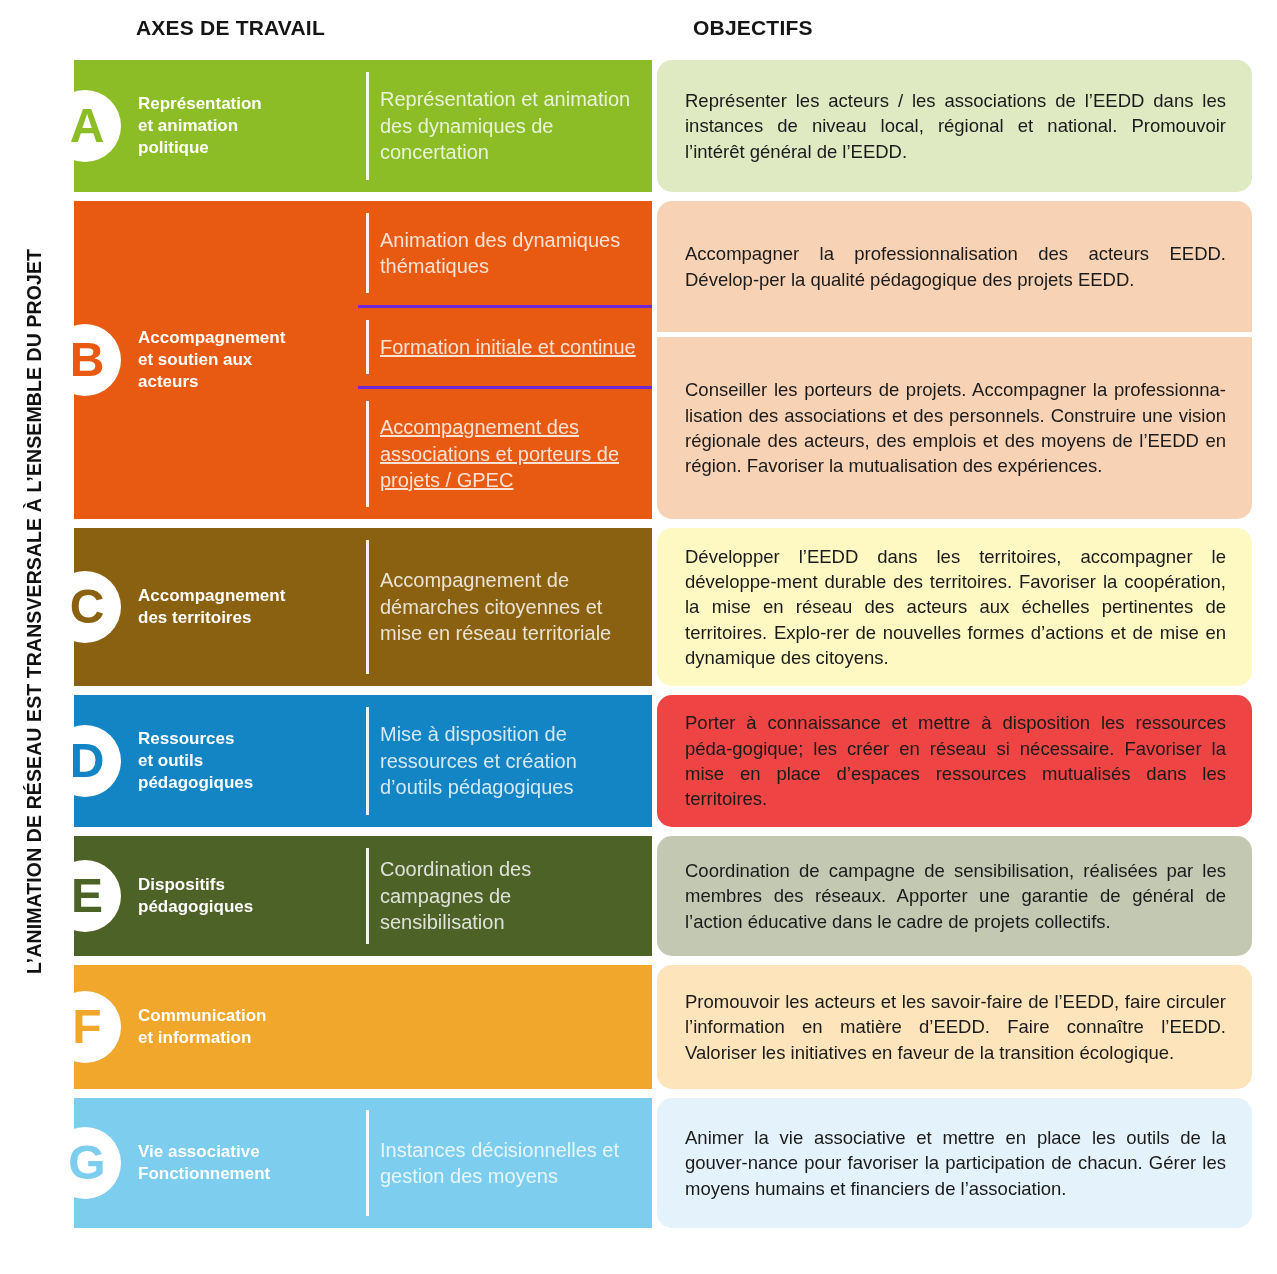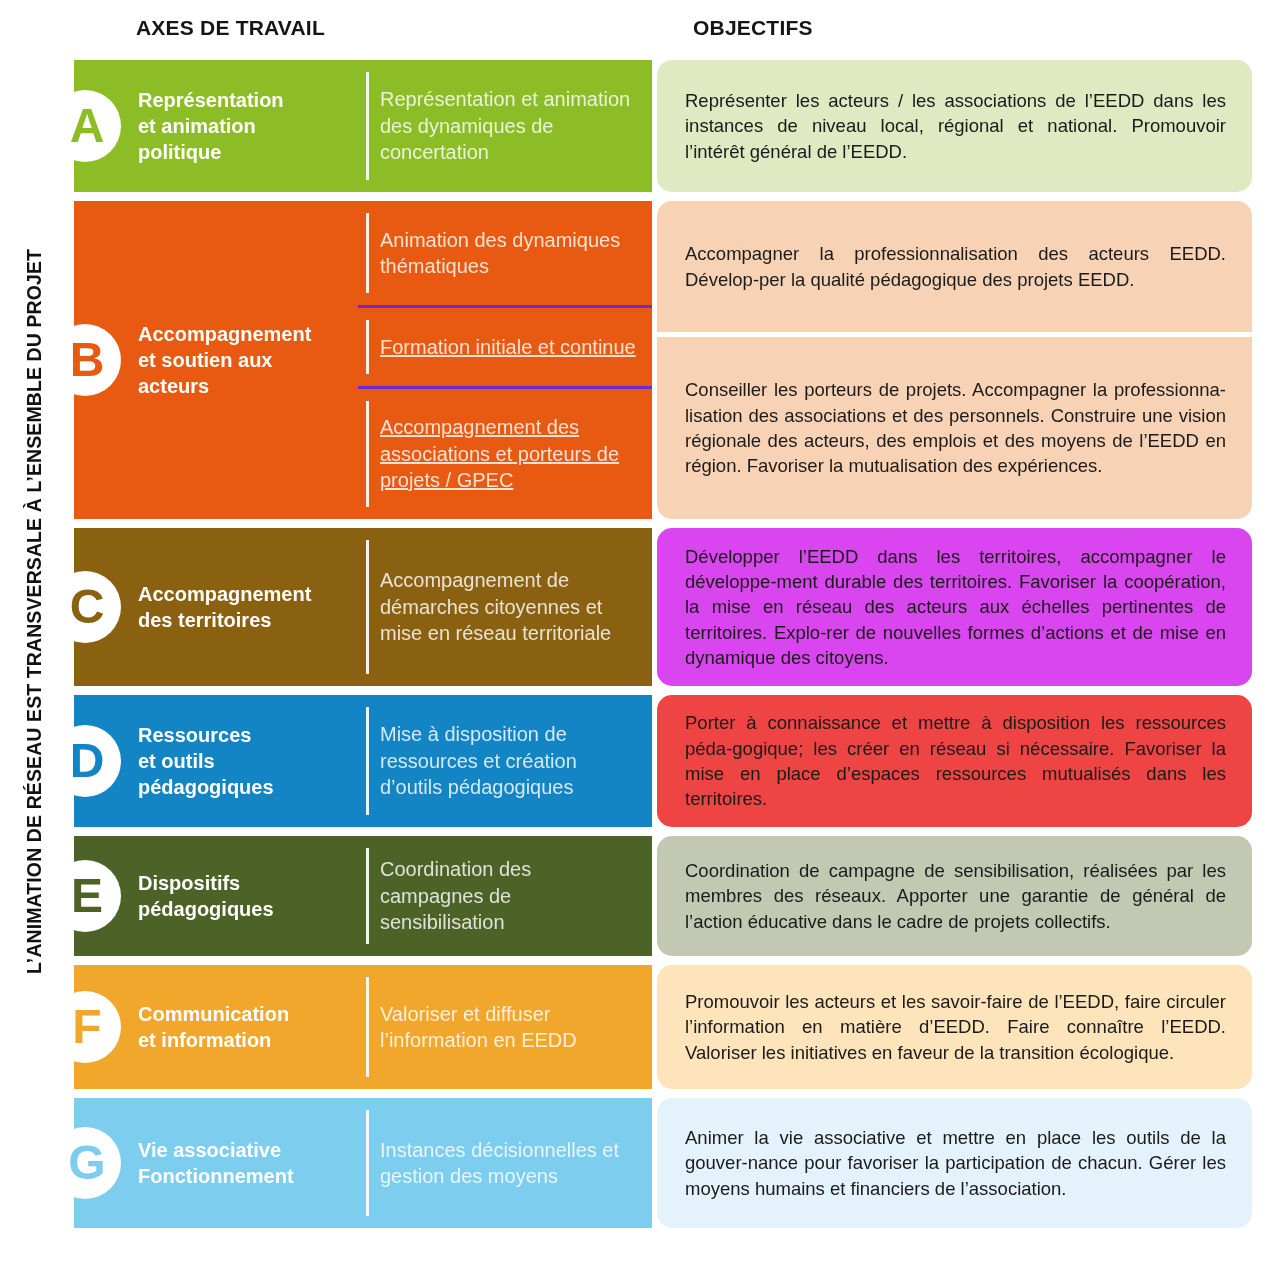--- a/index.html
+++ b/index.html
@@ -98,21 +98,21 @@
     z-index: 3;
     padding-left: 4px;
   }
 
   .axis-title {
     flex: 0 0 284px;
     width: 284px;
     display: flex;
     align-items: center;
     padding: 6px 14px 6px 64px;
-    font-size: 20px;
+    font-size: 17px;
     font-weight: bold;
     line-height: 1.30;
     color: #ffffff;
     position: relative;
     z-index: 2;
   }
 
   .axis-subs {
     flex: 1 1 auto;
     display: flex;
@@ -213,21 +213,21 @@
         </div>
       </div>
       <div class="row r-c" style="height: 158px;">
         <div class="axis-block" style="background: rgb(138, 97, 16);">
           <div class="letter-badge" style="color: rgb(138, 97, 16);">C</div>
           <div class="axis-title">Accompagnement<br>des territoires</div>
           <div class="axis-subs">
             <div class="sub-cell">Accompagnement de démarches citoyennes et mise en réseau territoriale</div>
           </div>
         </div>
-        <div class="obj-block" style="background: #d946ef;">
+        <div class="obj-block" style="background: #fef9c3;">
           <div class="obj-cell">Développer l’EEDD dans les territoires, accompagner le développe-ment durable des territoires. Favoriser la coopération, la mise en réseau des acteurs aux échelles pertinentes de territoires. Explo-rer de nouvelles formes d’actions et de mise en dynamique des citoyens.</div>
         </div>
       </div>
       <div class="row r-d" style="height: 132px;">
         <div class="axis-block" style="background: rgb(19, 132, 196);">
           <div class="letter-badge" style="color: rgb(19, 132, 196);">D</div>
           <div class="axis-title">Ressources<br>et outils<br>pédagogiques</div>
           <div class="axis-subs">
             <div class="sub-cell">Mise à disposition de ressources et création d’outils pédagogiques</div>
           </div>
@@ -245,23 +245,20 @@
           </div>
         </div>
         <div class="obj-block" style="background: rgb(194, 200, 178);">
           <div class="obj-cell">Coordination de campagne de sensibilisation, réalisées par les membres des réseaux. Apporter une garantie de général de l’action éducative dans le cadre de projets collectifs.</div>
         </div>
       </div>
       <div class="row r-f" style="height: 124px;">
         <div class="axis-block" style="background: rgb(241, 167, 43);">
           <div class="letter-badge" style="color: rgb(241, 167, 43);">F</div>
           <div class="axis-title">Communication<br>et information</div>
-          <div class="axis-subs">
-            <div class="sub-cell">Valoriser et diffuser l’information en EEDD</div>
-          </div>
         </div>
         <div class="obj-block" style="background: rgb(253, 228, 187); justify-content: flex-end;">
           <div class="obj-cell">Promouvoir les acteurs et les savoir-faire de l’EEDD, faire circuler l’information en matière d’EEDD. Faire connaître l’EEDD. Valoriser les initiatives en faveur de la transition écologique.</div>
         </div>
       </div>
       <div class="row r-g" style="height: 130px;">
         <div class="axis-block" style="background: rgb(125, 205, 238);">
           <div class="letter-badge" style="color: rgb(125, 205, 238);">G</div>
           <div class="axis-title">Vie associative<br>Fonctionnement</div>
           <div class="axis-subs">

